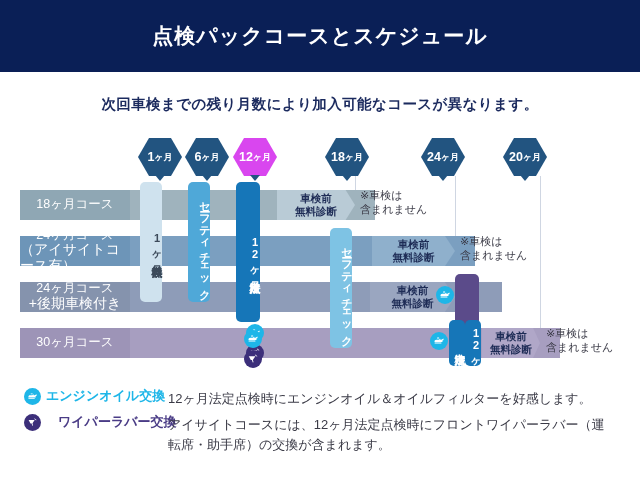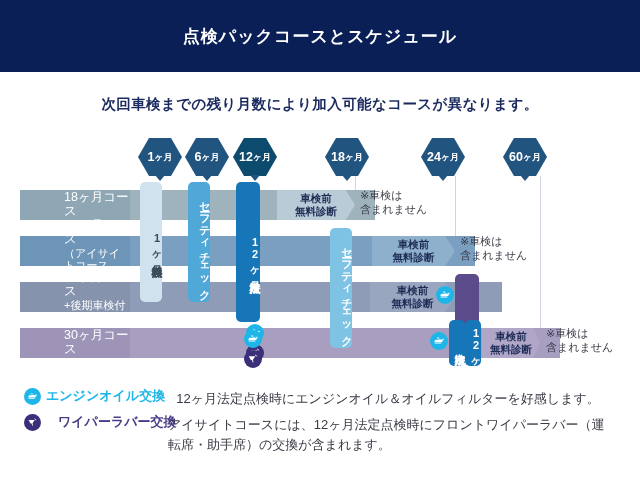--- a/index.html
+++ b/index.html
@@ -11,21 +11,21 @@
     overflow:hidden;
   }
 
   
   .header {
     position:absolute; left:0; top:0; width:640px; height:72px;
     background:#0a1f56;
     display:flex; align-items:center; justify-content:center;
   }
   .header-title {
-    color:#ffffff; font-size:17px; font-weight:bold; letter-spacing:1px;
+    color:#ffffff; font-size:21px; font-weight:bold; letter-spacing:1px;
   }
 
   
   .subtitle {
     position:absolute; left:0; top:95px; width:640px;
     text-align:center; color:#1b2a5e; font-size:14.5px; font-weight:bold;
     letter-spacing:0.4px;
   }
 
   
@@ -54,24 +54,24 @@
 
   
   .row { position:absolute; height:30px; }
   .rowbar {
     position:absolute; left:0; top:0; height:30px;
     display:flex; align-items:center;
   }
   .rowlabel {
     position:absolute; left:0; top:0; width:110px; height:30px;
     display:flex; flex-direction:column; align-items:center; justify-content:center;
-    color:#ffffff; line-height:1.1;padding-left:44px;
+    color:#ffffff; line-height:1.1;
   }
   .rowlabel .main { font-size:12.5px; }
-  .rowlabel .sub { font-size:11px; }
+  .rowlabel .sub { font-size:14px; }
 
   
   .vblock {
     position:absolute; border-radius:5px;
     color:#ffffff; font-size:11px; font-weight:bold;
     writing-mode:vertical-rl; text-orientation:upright;
     display:flex; align-items:flex-start; justify-content:center;
     padding-top:4px; letter-spacing:0px; line-height:1.05;
   }
 
@@ -239,44 +239,44 @@
     <div class="hex" style="left: 138px; background: rgb(34, 84, 128);">
       <span>1</span>
       <span class="unit">ヶ月</span>
     </div>
     <div class="hex-arrow" style="left: 138px;"></div>
     <div class="hex" style="left: 185px; background: rgb(34, 84, 128);">
       <span>6</span>
       <span class="unit">ヶ月</span>
     </div>
     <div class="hex-arrow" style="left: 185px;"></div>
-    <div class="hex" style="left: 233px; background: #0c4a6e; justify-content: center;">
+    <div class="hex" style="left: 233px; background: #d946ef; justify-content: center;">
       <span>12</span>
       <span class="unit">ヶ月</span>
     </div>
     <div class="hex-arrow" style="left: 233px;"></div>
     <div class="hex" style="left: 325px; background: rgb(34, 84, 128);">
       <span>18</span>
       <span class="unit">ヶ月</span>
     </div>
     <div class="hex-arrow" style="left: 325px;"></div>
     <div class="hex" style="left: 421px; background: rgb(34, 84, 128);">
       <span>24</span>
       <span class="unit">ヶ月</span>
     </div>
     <div class="hex-arrow" style="left: 421px;"></div>
     <div class="hex" style="left: 503px; background: rgb(34, 84, 128);">
-      <span>60</span>
+      <span>20</span>
       <span class="unit">ヶ月</span>
     </div>
     <div class="hex-arrow" style="left: 503px;"></div>
   </div>
 
 <div class="legend" id="legend">
-    <div class="legrow" style="height: 26px; text-align: center;">
+    <div class="legrow" style="height: 26px;">
       <div class="legicon" style="background: rgb(30, 182, 232);">
         <svg viewBox="0 0 24 24" fill="#fff">
           <path d="M3 13c0-2 1.5-3.5 3.5-3.5h5l3-2.2v2.2h2.2l4.3-2.6v3.2l-2.4 1.6c.3.7.4 1.5.4 2.3H3z"></path>
           <rect x="8" y="5.2" width="4.5" height="1.8" rx="0.6"></rect>
           <rect x="3" y="15.2" width="14" height="1.6" rx="0.6"></rect>
         </svg>
       </div>
       <div class="legname" style="color: rgb(30, 182, 232);">エンジンオイル交換</div>
       <div class="legdesc">12ヶ月法定点検時にエンジンオイル＆オイルフィルターを好感します。</div>
     </div>

